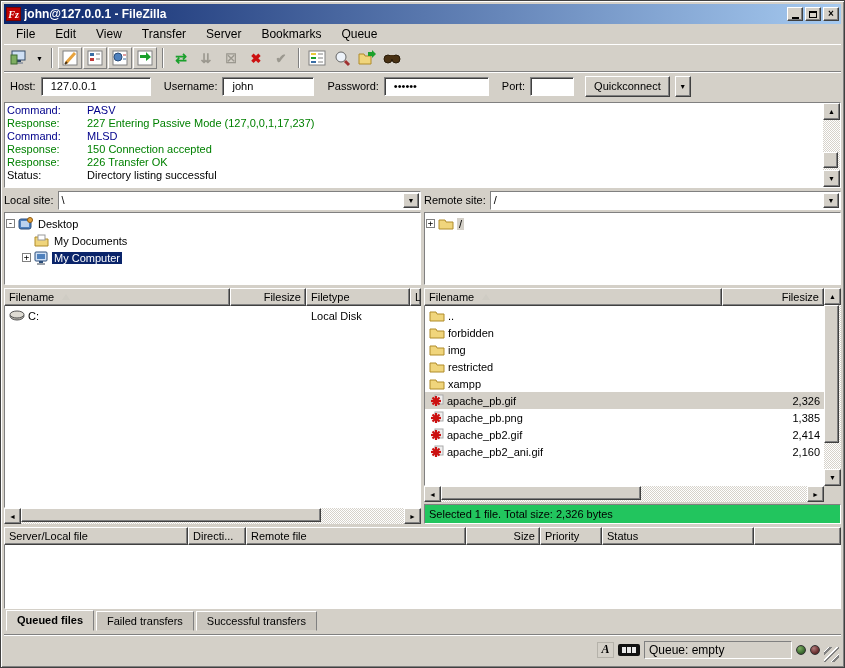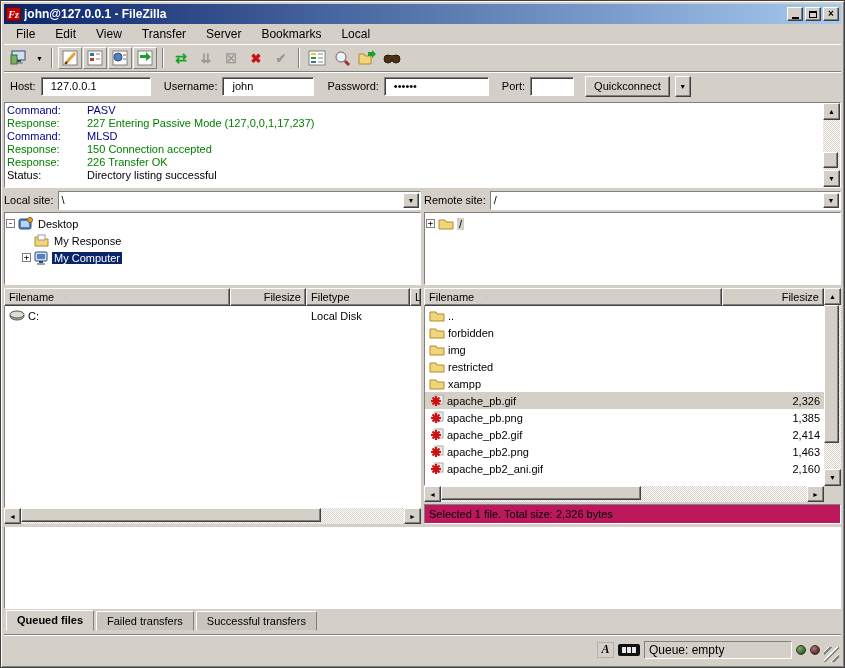--- a/index.html
+++ b/index.html
@@ -151,21 +151,21 @@
     </div>
   </div>
 
   <div class="menubar">
     <span class="menu-item">File</span>
     <span class="menu-item">Edit</span>
     <span class="menu-item">View</span>
     <span class="menu-item">Transfer</span>
     <span class="menu-item">Server</span>
     <span class="menu-item">Bookmarks</span>
-    <span class="menu-item">Local</span>
+    <span class="menu-item">Queue</span>
   </div>
 
   <div class="toolbar">
     <div class="tbtn">
       <svg width="20" height="18">
         <rect x="2" y="2" width="13" height="9" fill="#cfe0f5" stroke="#334a66"></rect>
         <rect x="6" y="11" width="5" height="2" fill="#334a66"></rect>
         <rect x="4" y="13" width="9" height="2" fill="#9aa0a8"></rect>
         <rect x="1" y="6" width="6" height="9" fill="#7fae62" stroke="#3e6d33"></rect>
       </svg>
@@ -324,21 +324,21 @@
               <rect x="3" y="4" width="8" height="6" fill="#bcd3ee"></rect>
               <circle cx="12" cy="3" r="2.5" fill="#e8a33d" stroke="#8a5a10"></circle>
             </svg>
           <span class="tree-label">Desktop</span>
         </div>
         <div class="tree-row indent1">
           <svg width="15" height="13" style="margin-left:12px">
               <path d="M1 3 h5 l1 2 h7 v7 h-13 z" fill="#f0d57c" stroke="#b08c2a"></path>
               <rect x="4" y="1" width="7" height="5" fill="#fff" stroke="#999"></rect>
             </svg>
-          <span class="tree-label">My Response</span>
+          <span class="tree-label">My Documents</span>
         </div>
         <div class="tree-row indent1">
           <span class="expander">+</span>
           <svg width="15" height="14">
               <rect x="1" y="1" width="12" height="9" rx="1" fill="#cfe0f5" stroke="#2a4d7a"></rect>
               <rect x="3" y="3" width="8" height="5" fill="#4f81bd"></rect>
               <rect x="5" y="10" width="4" height="2" fill="#2a4d7a"></rect>
               <rect x="3" y="12" width="8" height="2" fill="#9aa0a8"></rect>
             </svg>
           <span class="tree-label sel-active">My Computer</span>
@@ -508,35 +508,20 @@
                 <div class="lcell rc-name">
                   <svg width="15" height="14">
                     <rect x="6" y="1" width="8" height="9" fill="#eee" stroke="#aaa"></rect>
                     <g stroke="#cc1111" stroke-width="2.2">
                       <line x1="7" y1="2" x2="7" y2="12"></line>
                       <line x1="2" y1="7" x2="12" y2="7"></line>
                       <line x1="3.5" y1="3.5" x2="10.5" y2="10.5"></line>
                       <line x1="10.5" y1="3.5" x2="3.5" y2="10.5"></line>
                     </g>
                   </svg>
-                  <span>apache_pb2.png</span>
-                </div>
-                <div class="lcell rc-size num">1,463</div>
-              </div>
-            <div class="lrow">
-                <div class="lcell rc-name">
-                  <svg width="15" height="14">
-                    <rect x="6" y="1" width="8" height="9" fill="#eee" stroke="#aaa"></rect>
-                    <g stroke="#cc1111" stroke-width="2.2">
-                      <line x1="7" y1="2" x2="7" y2="12"></line>
-                      <line x1="2" y1="7" x2="12" y2="7"></line>
-                      <line x1="3.5" y1="3.5" x2="10.5" y2="10.5"></line>
-                      <line x1="10.5" y1="3.5" x2="3.5" y2="10.5"></line>
-                    </g>
-                  </svg>
                   <span>apache_pb2_ani.gif</span>
                 </div>
                 <div class="lcell rc-size num">2,160</div>
               </div>
           </div>
           <div class="hscroll">
             <div class="sb-btn raised">◄</div>
             <div class="sb-track">
                 <div class="sb-thumb raised" style="left:0;width:200px"></div>
               </div>
@@ -544,27 +529,48 @@
           </div>
         </div>
         <div class="vscroll" style="margin-bottom:16px">
           <div class="sb-btn raised">▲</div>
           <div class="sb-track">
               <div class="sb-thumb raised" style="top:0;height:138px"></div>
             </div>
           <div class="sb-btn raised">▼</div>
         </div>
       </div>
-      <div class="pane-status sunken-flat" style="background:#be185d">
+      <div class="pane-status sunken-flat" style="background:#22c55e">
           <span>Selected 1 file. Total size: 2,326 bytes</span>
         </div>
     </div>
   </div>
 
   <div class="queuepane">
+    <div class="q-head">
+      <div class="hcell raised qc0">
+          <span>Server/Local file</span>
+        </div>
+      <div class="hcell raised qc1">
+          <span>Directi...</span>
+        </div>
+      <div class="hcell raised qc2">
+          <span>Remote file</span>
+        </div>
+      <div class="hcell raised qc3 right">
+          <span>Size</span>
+        </div>
+      <div class="hcell raised qc4">
+          <span>Priority</span>
+        </div>
+      <div class="hcell raised qc5">
+          <span>Status</span>
+        </div>
+      <div class="hcell raised qc6"></div>
+    </div>
     <div class="q-body sunken-flat" style="border-top:none"></div>
     <div class="q-tabs">
       <div class="q-tab active">Queued files</div>
       <div class="q-tab">Failed transfers</div>
       <div class="q-tab">Successful transfers</div>
     </div>
   </div>
 
   <div class="statusbar">
     <div class="sb-icon">

